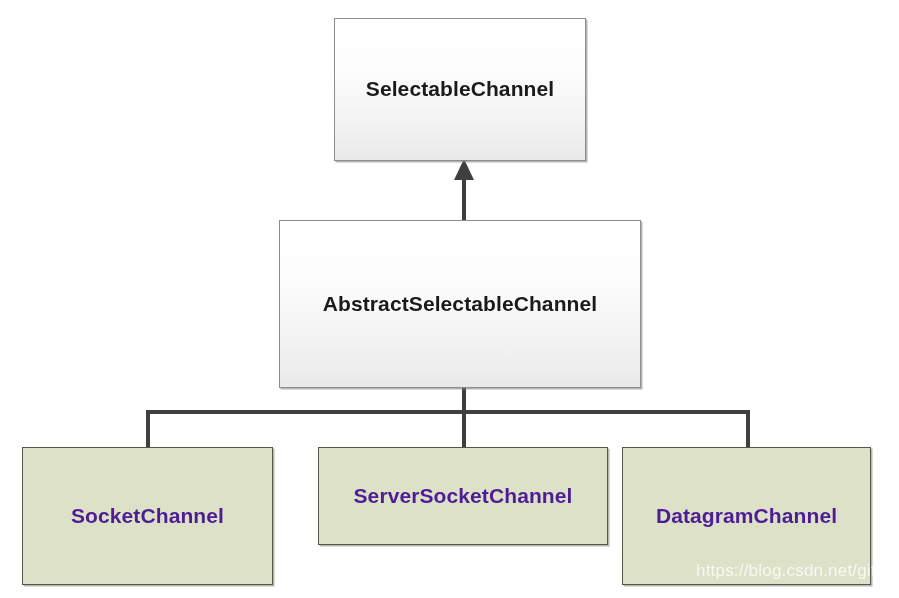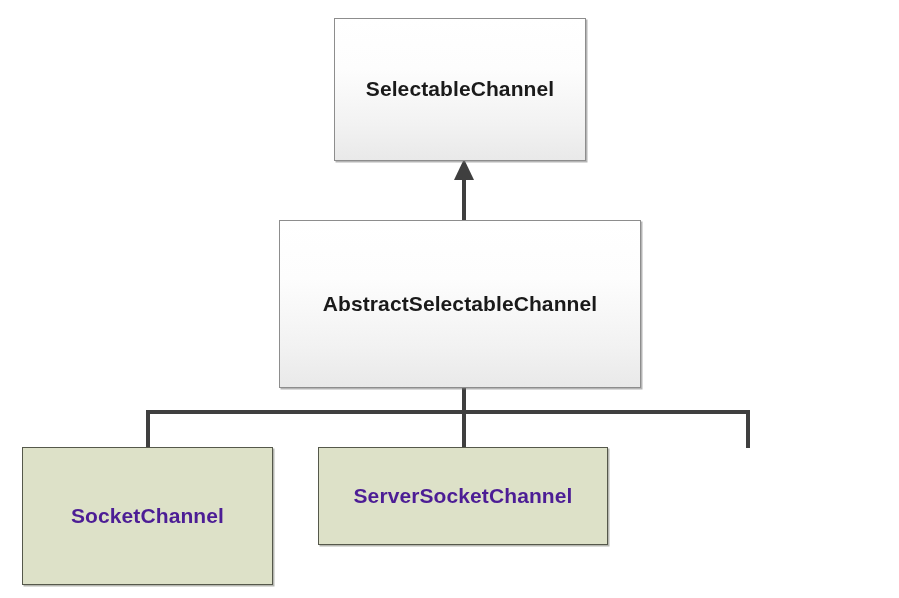--- a/index.html
+++ b/index.html
@@ -153,16 +153,19 @@
   </div>
 
   <div class="node-box node-concrete" id="node-socket-channel">
     <span class="node-label">SocketChannel</span>
   </div>
 
   <div class="node-box node-concrete" id="node-server-socket-channel">
     <span class="node-label">ServerSocketChannel</span>
   </div>
 
+  <div class="node-box node-concrete" id="node-datagram-channel">
+    <span class="node-label">DatagramChannel</span>
+  </div>
 
   <div id="watermark">https://blog.csdn.net/gitnote</div>
 
 </div>
 
 </body></html>

